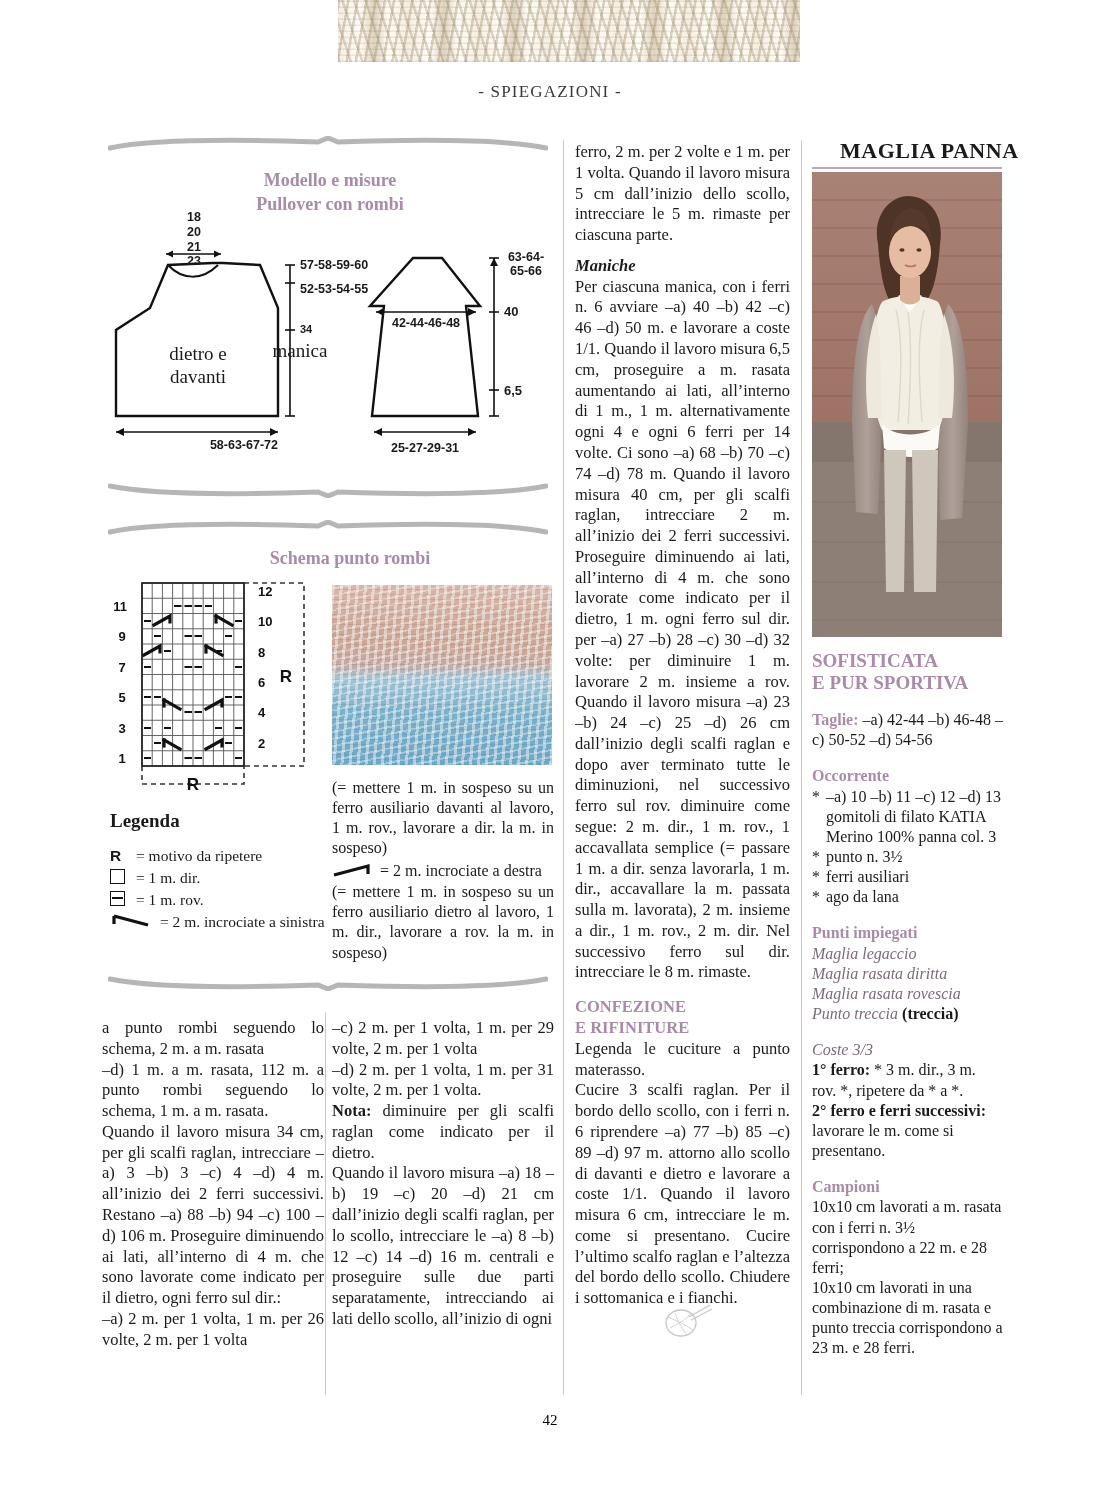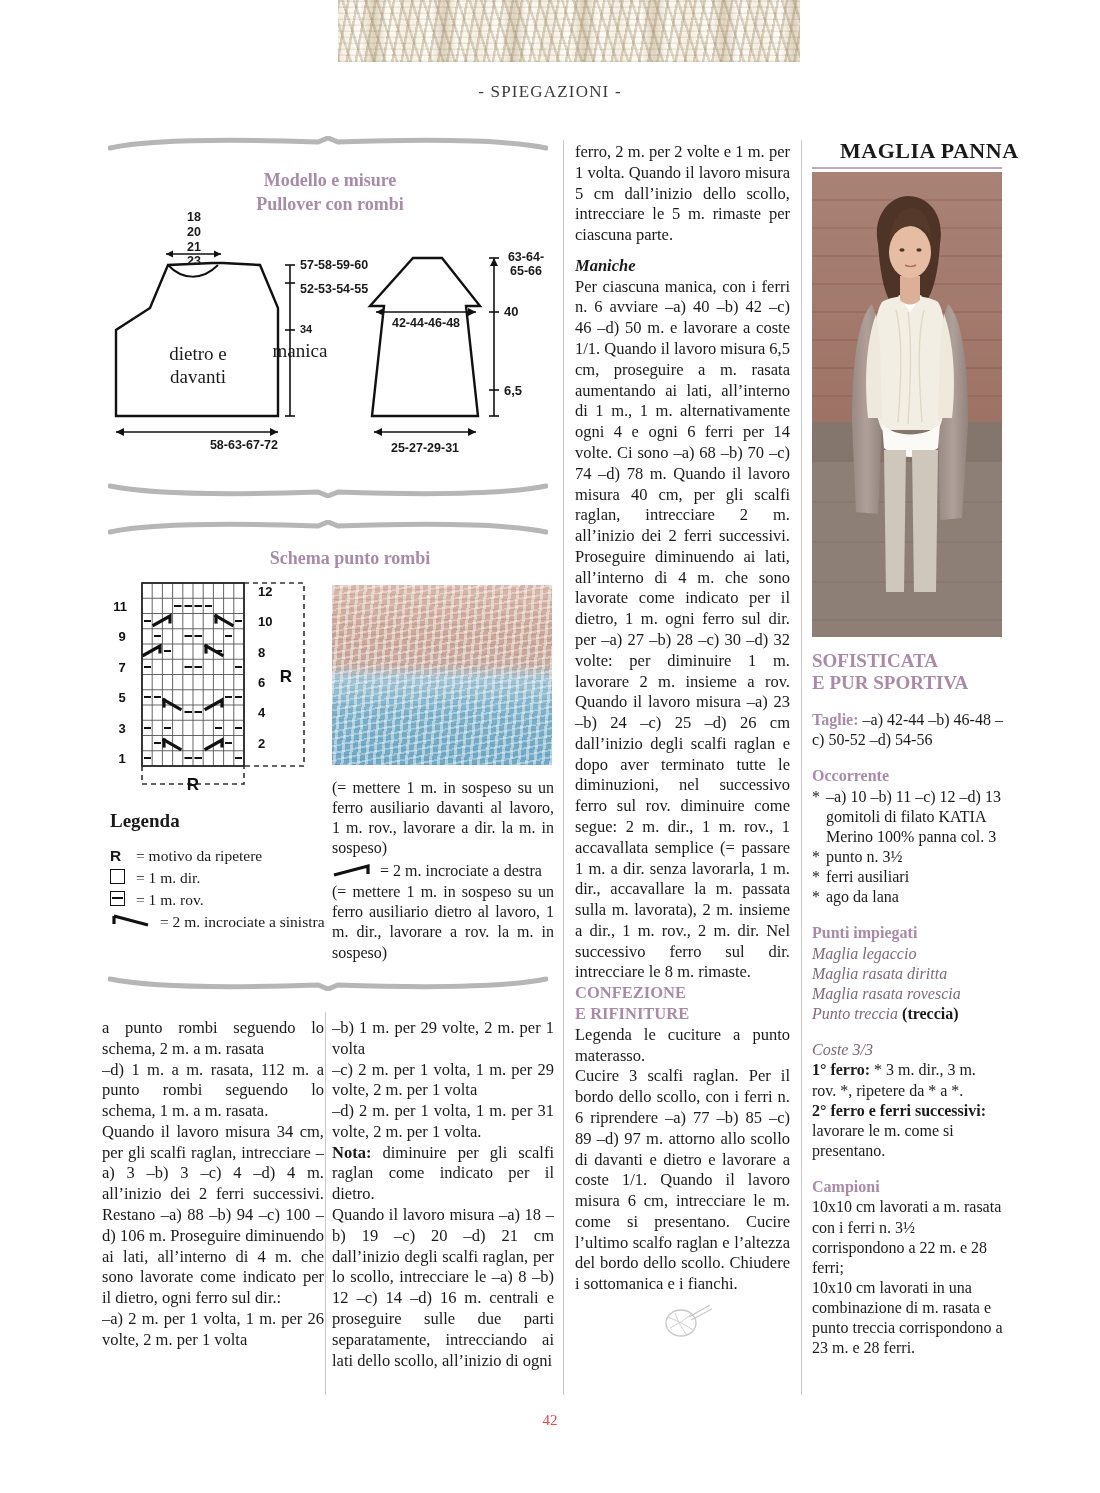--- a/index.html
+++ b/index.html
@@ -85,21 +85,21 @@
   .legend .row{display:flex;align-items:center;gap:4px;white-space:nowrap;}
   .gsym{display:inline-block;width:22px;flex:0 0 22px;text-align:left;}
   .bx{display:inline-block;width:13px;height:13px;border:1.6px solid #111;vertical-align:-1px;}
   .bx.purl{position:relative;}
   .bx.purl:after{content:"";position:absolute;left:1px;right:1px;top:5px;height:1.8px;background:#111;}
 
   
   .photo{position:absolute;left:812px;top:172px;width:190px;height:465px;overflow:hidden;}
   .ballicon{position:absolute;left:655px;top:1295px;width:60px;height:50px;opacity:.55;}
 
-  .pagenum{position:absolute;left:0;top:1412px;width:1100px;text-align:center;font-size:15px;color:#ef4444;}
+  .pagenum{position:absolute;left:0;top:1412px;width:1100px;text-align:center;font-size:15px;color:#000000;}
 
   .rtitle{
     position:absolute;left:840px;top:138px;font-size:22px;font-weight:bold;letter-spacing:.5px;
   }
   .rtitle-rule{position:absolute;left:812px;top:167px;width:190px;height:2px;background:#bda9bd;}
 
   ul.occ{margin:0;padding:0;list-style:none;}
   ul.occ li{position:relative;padding-left:14px;}
   ul.occ li:before{content:"*";position:absolute;left:0;top:0;}
 </style>
@@ -394,38 +394,37 @@
   </div>
 
   <div class="col" style="left:102px;top:1018px;width:222px;">
     <p>a punto rombi seguendo lo schema, 2 m. a m. rasata</p>
     <p>–d) 1 m. a m. rasata, 112 m. a punto rombi seguendo lo schema, 1 m. a m. rasata.</p>
     <p>Quando il lavoro misura 34 cm, per gli scalfi raglan, intrecciare –a) 3 –b) 3 –c) 4 –d) 4 m. all’inizio dei 2 ferri successivi. Restano –a) 88 –b) 94 –c) 100 –d) 106 m. Proseguire diminuendo ai lati, all’interno di 4 m. che sono lavorate come indicato per il dietro, ogni ferro sul dir.:</p>
     <p>–a) 2 m. per 1 volta, 1 m. per 26 volte, 2 m. per 1 volta</p>
   </div>
 
   <div class="col" style="left:332px;top:1018px;width:222px;">
-    <p>–b) 1 m. per 29 volte, 2 m. per 1 volta</p>
     <p>–c) 2 m. per 1 volta, 1 m. per 29 volte, 2 m. per 1 volta</p>
     <p>–d) 2 m. per 1 volta, 1 m. per 31 volte, 2 m. per 1 volta.</p>
     <p>
       <b>Nota:</b><span> diminuire per gli scalfi raglan come indicato per il dietro.</span>
     </p>
     <p>Quando il lavoro misura –a) 18 –b) 19 –c) 20 –d) 21 cm dall’inizio degli scalfi raglan, per lo scollo, intrecciare le –a) 8 –b) 12 –c) 14 –d) 16 m. centrali e proseguire sulle due parti separatamente, intrecciando ai lati dello scollo, all’inizio di ogni</p>
   </div>
 
   <div class="vrule" style="left:563px;top:140px;height:1255px;"></div>
   <div class="vrule" style="left:801px;top:140px;height:1255px;"></div>
   <div class="vrule" style="left:325px;top:1012px;height:383px;"></div>
 
   <div class="col" style="left:575px;top:142px;width:215px;">
     <p>ferro, 2 m. per 2 volte e 1 m. per 1 volta. Quando il lavoro misura 5 cm dall’inizio dello scollo, intrecciare le 5 m. rimaste per ciascuna parte.</p>
     <p style="margin-top:10px;" class="h-italic">Maniche</p>
     <p>Per ciascuna manica, con i ferri n. 6 avviare –a) 40 –b) 42 –c) 46 –d) 50 m. e lavorare a coste 1/1. Quando il lavoro misura 6,5 cm, proseguire a m. rasata aumentando ai lati, all’interno di 1 m., 1 m. alternativamente ogni 4 e ogni 6 ferri per 14 volte. Ci sono –a) 68 –b) 70 –c) 74 –d) 78 m. Quando il lavoro misura 40 cm, per gli scalfi raglan, intrecciare 2 m. all’inizio dei 2 ferri successivi. Proseguire diminuendo ai lati, all’interno di 4 m. che sono lavorate come indicato per il dietro, 1 m. ogni ferro sul dir. per –a) 27 –b) 28 –c) 30 –d) 32 volte: per diminuire 1 m. lavorare 2 m. insieme a rov. Quando il lavoro misura –a) 23 –b) 24 –c) 25 –d) 26 cm dall’inizio degli scalfi raglan e dopo aver terminato tutte le diminuzioni, nel successivo ferro sul rov. diminuire come segue: 2 m. dir., 1 m. rov., 1 accavallata semplice (= passare 1 m. a dir. senza lavorarla, 1 m. dir., accavallare la m. passata sulla m. lavorata), 2 m. insieme a dir., 1 m. rov., 2 m. dir. Nel successivo ferro sul dir. intrecciare le 8 m. rimaste.</p>
-    <p style="" class="h-pink">CONFEZIONE</p>
+    <p style="margin-top:14px;" class="h-pink">CONFEZIONE</p>
     <p class="h-pink">E RIFINITURE</p>
     <p>Legenda le cuciture a punto materasso.</p>
     <p>Cucire 3 scalfi raglan. Per il bordo dello scollo, con i ferri n. 6 riprendere –a) 77 –b) 85 –c) 89 –d) 97 m. attorno allo scollo di davanti e dietro e lavorare a coste 1/1. Quando il lavoro misura 6 cm, intrecciare le m. come si presentano. Cucire l’ultimo scalfo raglan e l’altezza del bordo dello scollo. Chiudere i sottomanica e i fianchi.</p>
   </div>
 
   <div class="ballicon">
     <svg width="60" height="50" viewBox="0 0 60 50">
       <ellipse cx="26" cy="28" rx="15" ry="13" fill="none" stroke="#999" stroke-width="1.3"></ellipse>
       <path d="M13,22 C22,26 32,30 39,36 M15,33 C23,29 31,24 36,19 M20,18 C24,28 27,34 32,40" fill="none" stroke="#aaa" stroke-width="1"></path>
       <path d="M34,22 L55,10 M36,25 L57,14" stroke="#9a9a9a" stroke-width="1.3" fill="none"></path>

